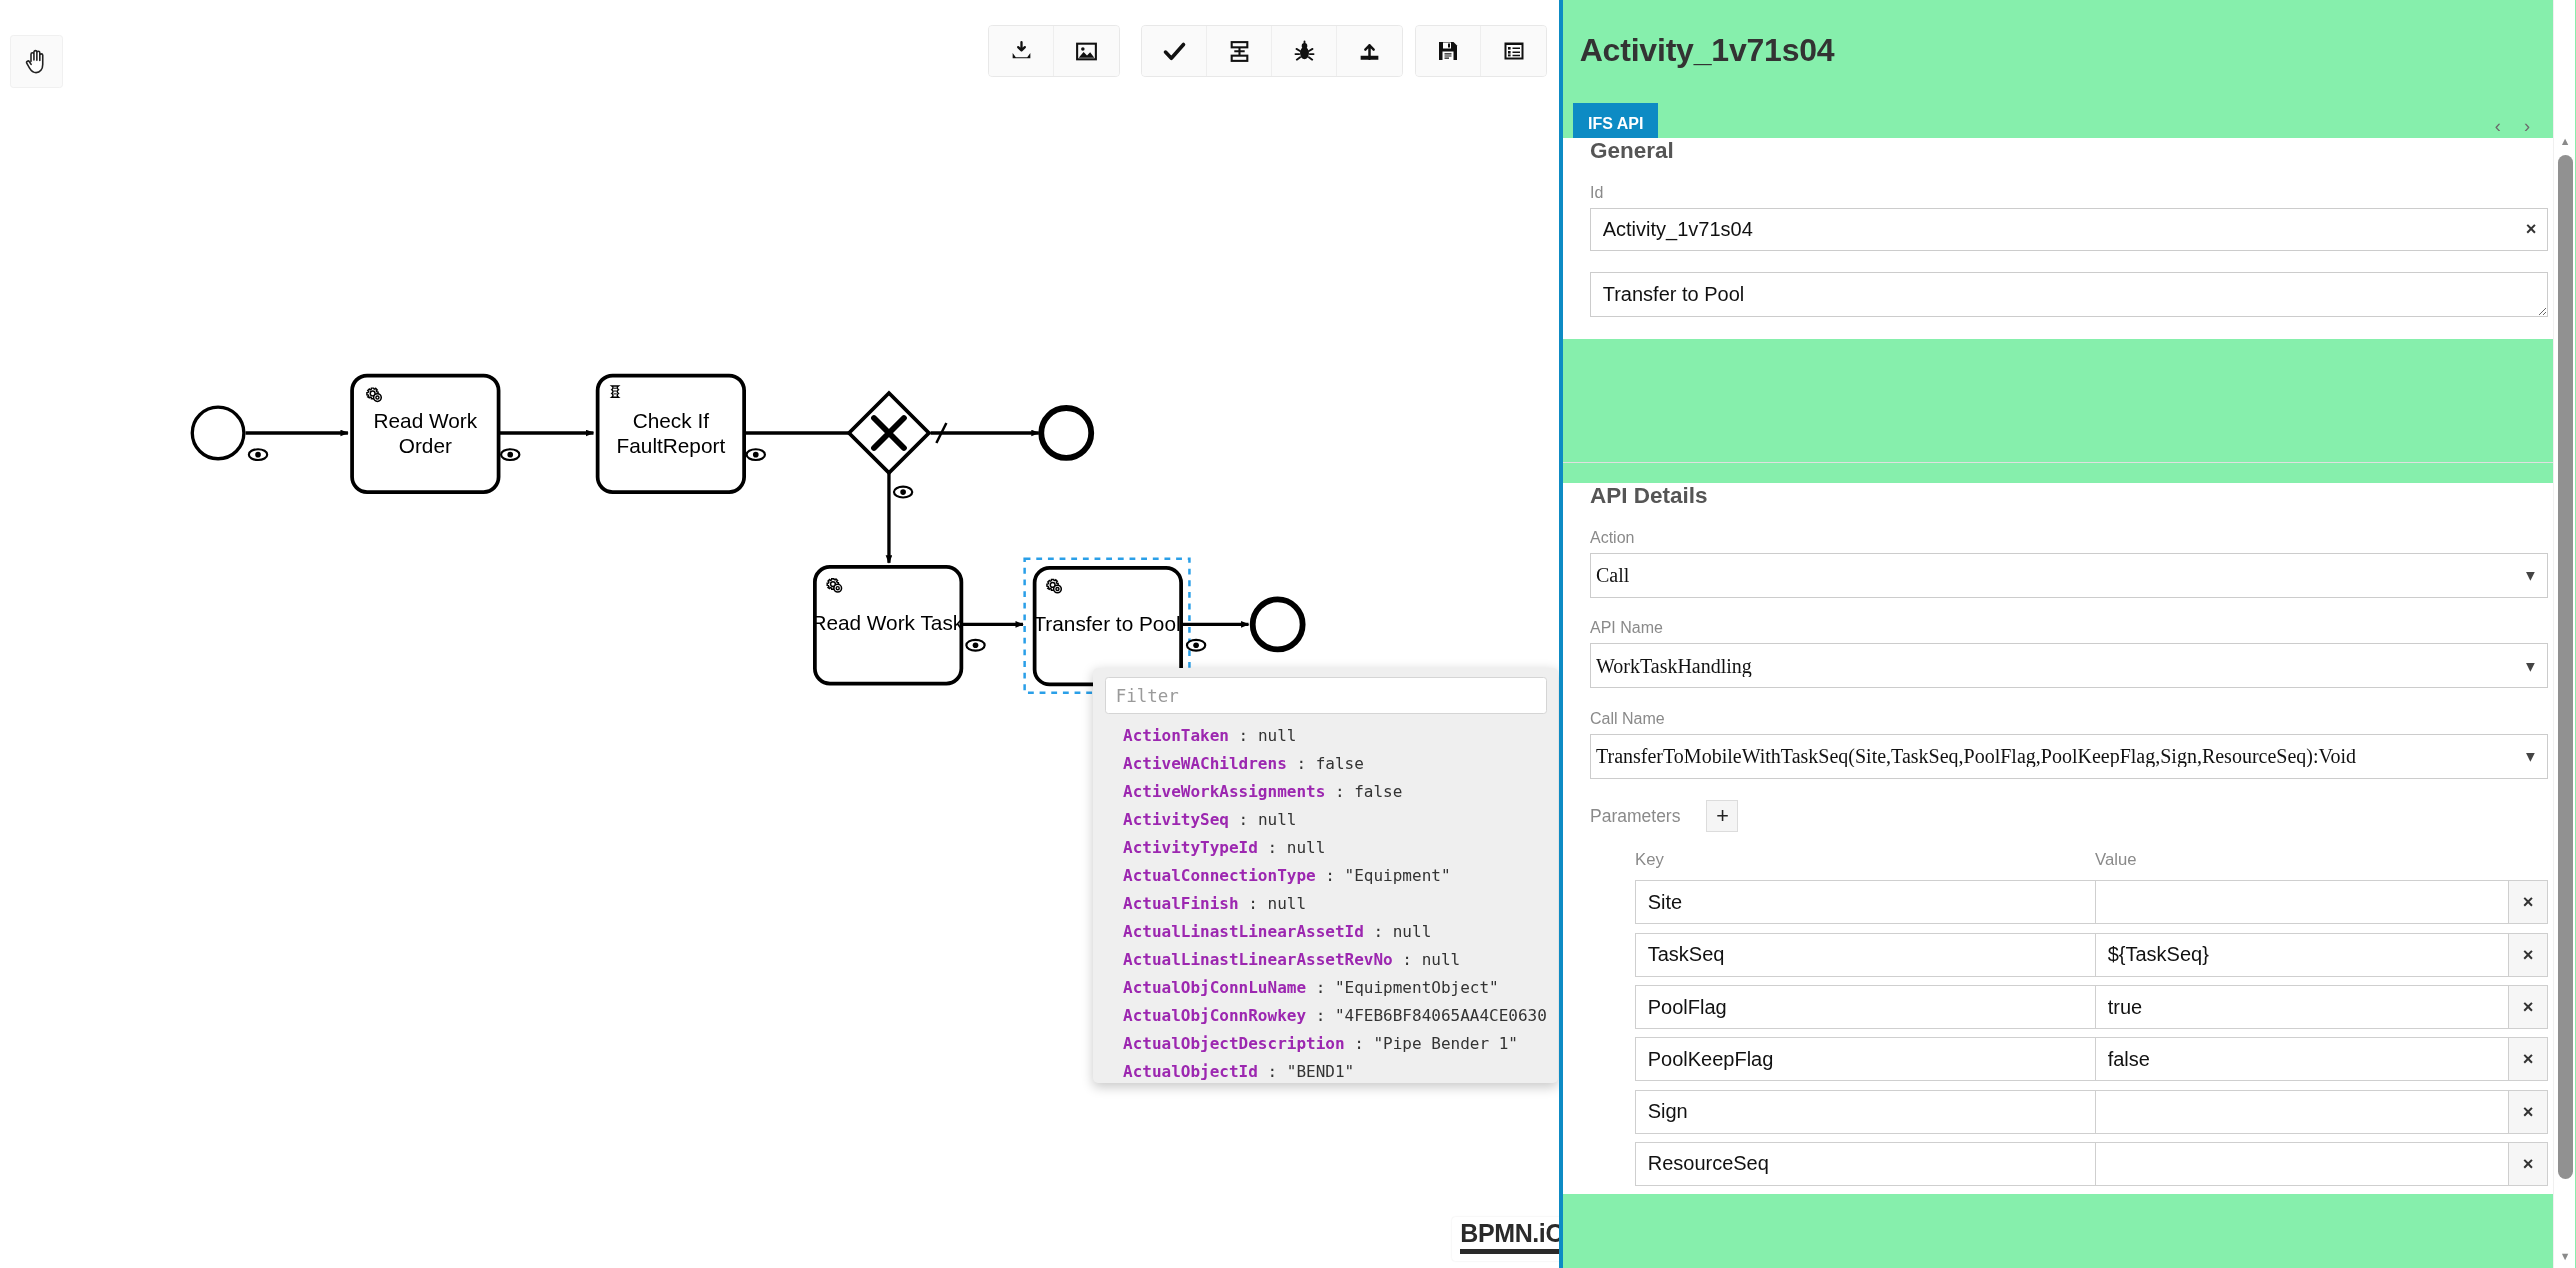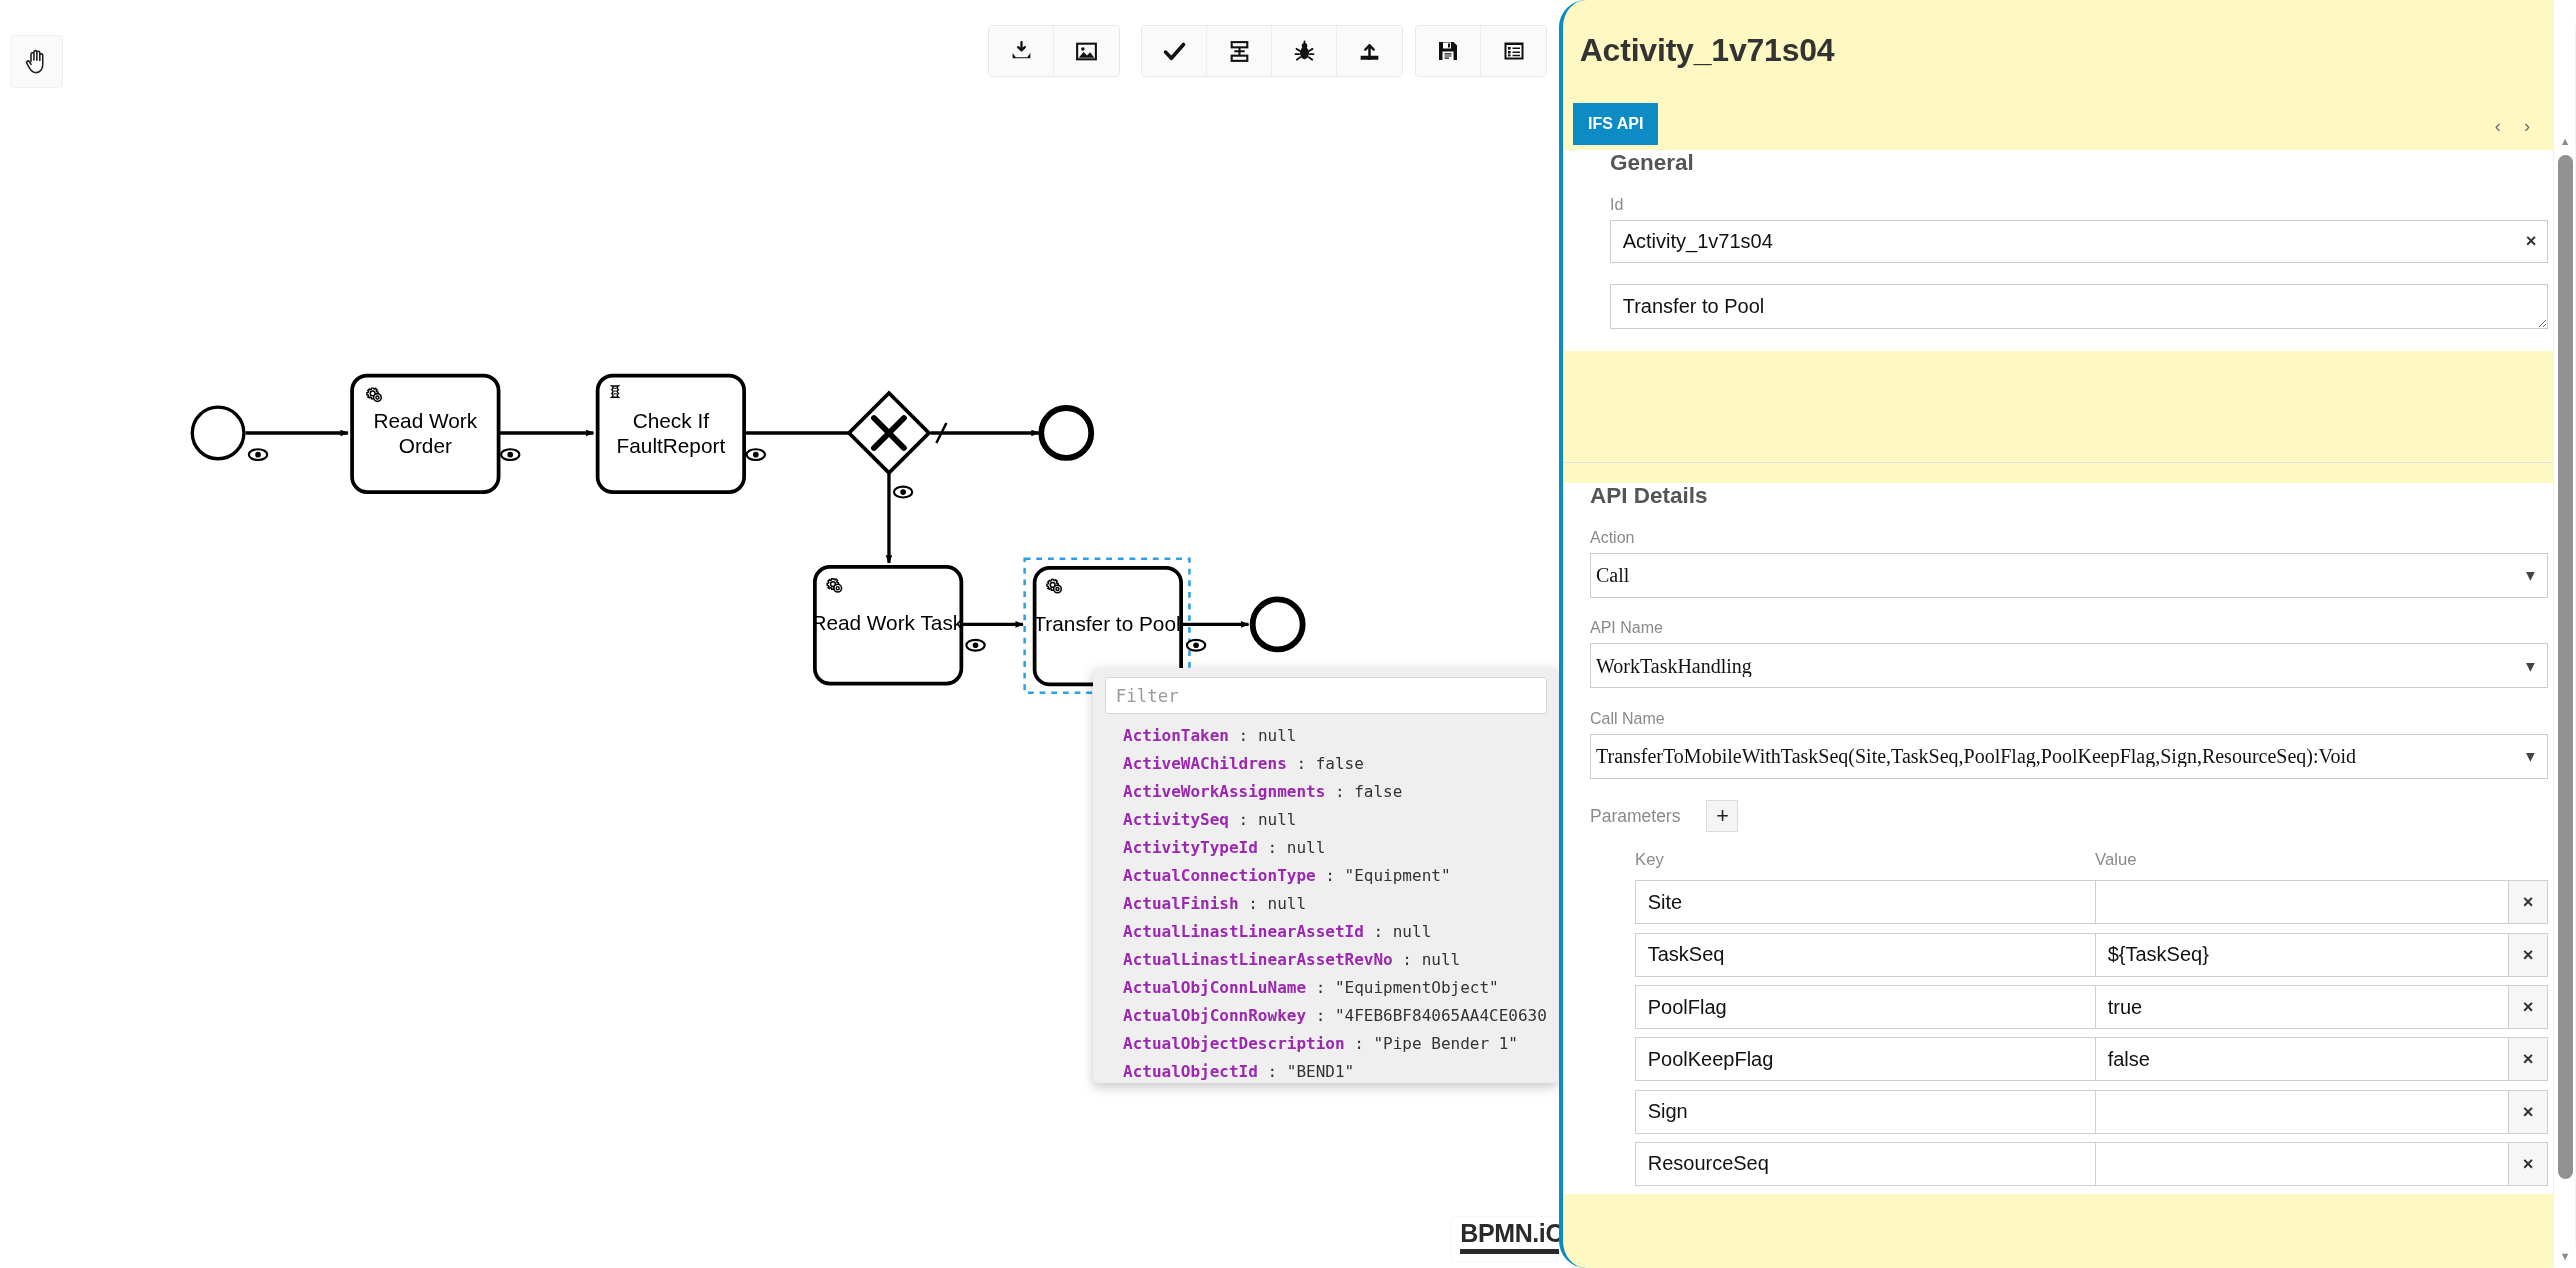--- a/index.html
+++ b/index.html
@@ -117,24 +117,23 @@
   }
   .prop-row { white-space: nowrap; overflow: hidden; }
   .prop-key { color: #9c27b0; font-weight: bold; }
   .prop-sep { color: #333333; }
   .prop-val { color: #333333; }
 
   
   #panel {
     position: absolute; left: 1559px; top: 0;
     width: 1017px; height: 1268px;
-    background: #fef9c3;
+    background: #86efac;
     border-left: 4.2px solid #0d8bc4;
     overflow: hidden;
-    border-radius: 27px;
   }
   #panel-inner { position: relative; width: 1012px; height: 1268px; }
 
   #panel-title {
     position: absolute; left: 16.7px; top: 32px;
     font-size: 32px; font-weight: bold; color: #333333;
     letter-spacing: -0.2px;
   }
 
   #panel-nav {
@@ -520,21 +519,21 @@
 
       <div id="panel-nav">
         <span class="nav-chev">‹</span>
         <span class="nav-chev">›</span>
       </div>
 
       <div id="tabs">
         <div class="tab">IFS API</div>
       </div>
 
-      <div class="section" style="top:150px;padding-left:20px;">
+      <div class="section" style="top:138px;">
         <div class="section-head">General</div>
 
         <div class="field-label">Id</div>
         <div class="field-wrap">
           <input class="text-input" type="text" value="Activity_1v71s04" style="">
           <span class="clear-x">×</span>
         </div>
 
         <div class="field-wrap">
           <textarea class="textarea-input" style="">Transfer to Pool</textarea>

